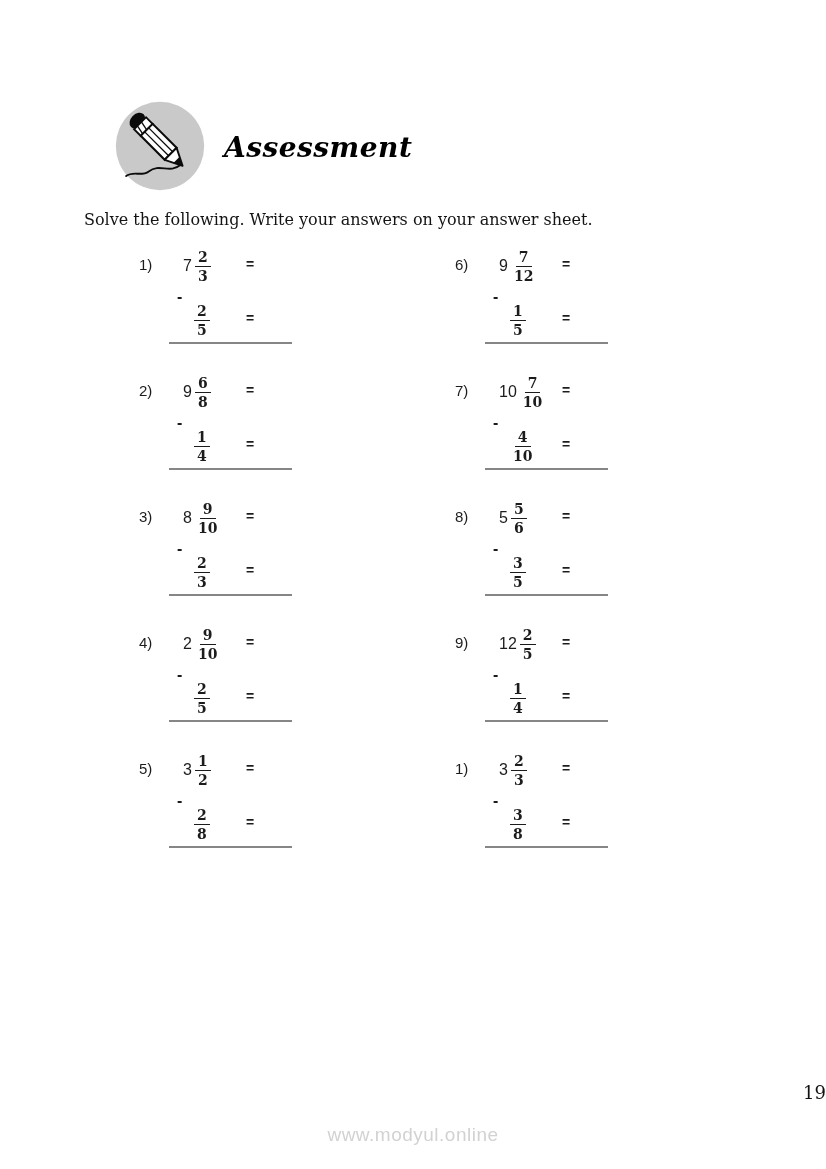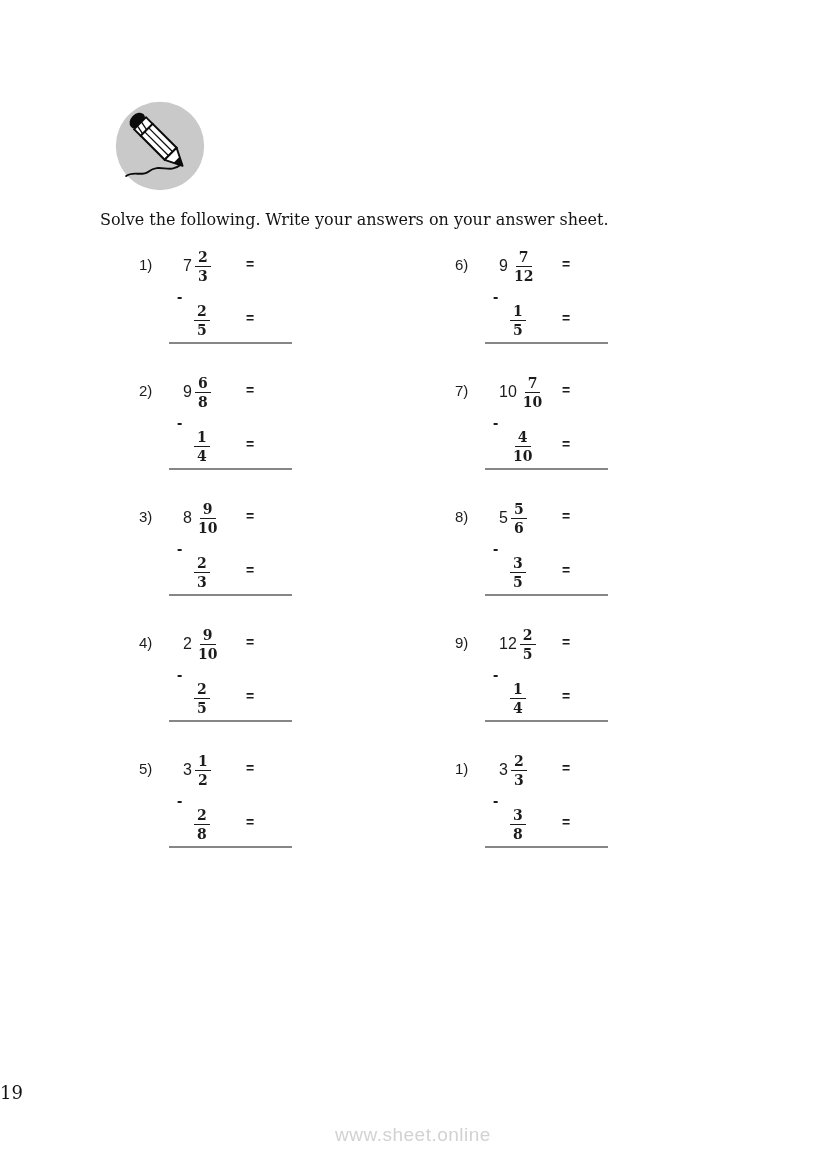--- a/index.html
+++ b/index.html
@@ -14,21 +14,21 @@
 
   
   .icon-wrap { position: absolute; left: 113px; top: 99px; width: 94px; height: 94px; }
   .title {
     position: absolute; left: 224px; top: 131px;
     font-family: "DejaVu Serif", serif;
     font-weight: bold; font-style: italic;
     font-size: 28px; color: #000000; letter-spacing: 0.5px;
   }
   .instruction {
-    position: absolute; left: 100px; top: 210px;
+    position: absolute; left: 84px; top: 210px;
     font-family: "DejaVu Serif", serif;
     font-size: 16px; color: #141414;
   }
 
   
   .col { position: absolute; top: 246px; }
   .col-left { left: 139px; }
   .col-right { left: 455px; }
 
   .problem { position: relative; width: 172px; height: 100px; margin-bottom: 26px; }
@@ -70,21 +70,21 @@
   }
 
   .answer-line {
     position: absolute; left: 30px; top: 96px; width: 123px; height: 0;
     border-bottom: 2px solid #868686;
   }
 
   
   .page-number {
     position: absolute; top: 1082px; left: 0; width: 100%;
-    text-align: left;
+    text-align: right;
     font-family: "DejaVu Serif", serif;
     font-size: 18px; color: #111111;
   }
   .watermark {
     position: absolute; top: 1124px; left: 0; width: 100%;
     text-align: center;
     font-family: "Liberation Sans", sans-serif;
     font-size: 19px; color: #d2d2d2; letter-spacing: 0.5px;
   }
 </style>
@@ -103,20 +103,21 @@
         <line x1="52" y1="17" x2="50" y2="27" stroke="#0b0b0b" stroke-width="1.4"></line>
         <rect x="41" y="27" width="18" height="36" fill="#ffffff" stroke="#0b0b0b" stroke-width="2.2"></rect>
         <line x1="47" y1="27" x2="47" y2="63" stroke="#0b0b0b" stroke-width="1.4"></line>
         <line x1="53" y1="27" x2="53" y2="63" stroke="#0b0b0b" stroke-width="1.4"></line>
         <polygon points="41,63 59,63 50,81" fill="#ffffff" stroke="#0b0b0b" stroke-width="2" stroke-linejoin="round"></polygon>
         <polygon points="45.5,72 54.5,72 50,81" fill="#0b0b0b"></polygon>
       </g>
       <path d="M72 70 C 60 80, 50 68, 38 77 C 30 83, 22 76, 14 82" fill="none" stroke="#0b0b0b" stroke-width="2" stroke-linecap="round"></path>
     </svg>
   </div>
+  <div class="title">Assessment</div>
   <div class="instruction">Solve the following. Write your answers on your answer sheet.</div>
 
   <div class="col col-left">
 
     <div class="problem">
       <span class="plabel">1)</span>
       <span class="mixed">
         <span class="whole">7</span>
         <span class="frac">
           <span class="num">2</span>
@@ -304,15 +305,15 @@
         <span class="num">3</span>
         <span class="den">8</span>
       </span>
       <span class="eq eq2">=</span>
       <div class="answer-line"></div>
     </div>
 
   </div>
 
   <div class="page-number">19</div>
-  <div class="watermark">www.sheet.online</div>
+  <div class="watermark">www.modyul.online</div>
 
 </div>
 
 </body></html>

